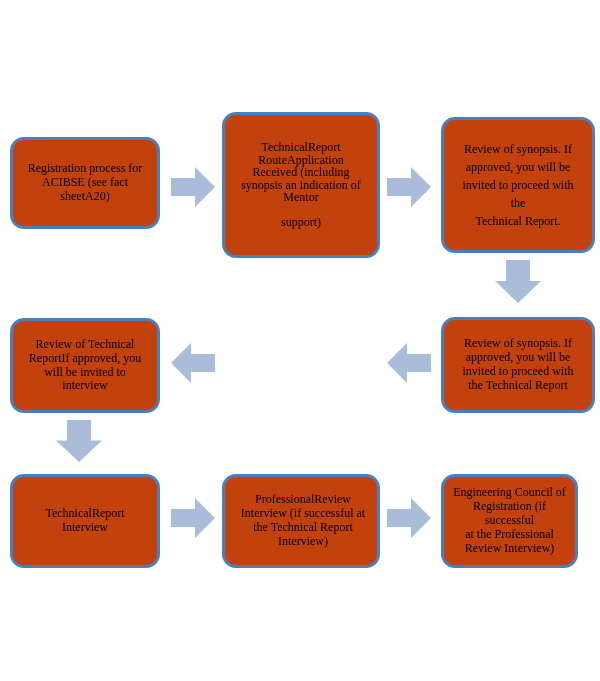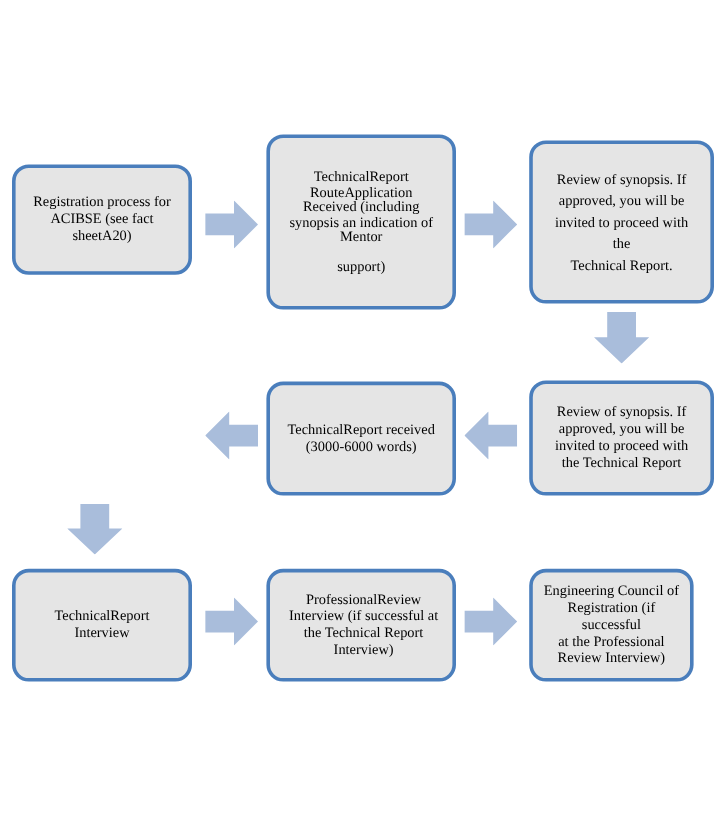--- a/index.html
+++ b/index.html
@@ -12,21 +12,21 @@
     width: 600px;
     height: 681px;
     background: var(--background, #fff);
     overflow: hidden;
   }
   .box {
     position: absolute;
     box-sizing: border-box;
     border: 3px solid var(--box-border, #4A7EBC);
     border-radius: 14px;
-    background: #e5e5e5;
+    background: #c2410c;
     display: flex;
     align-items: center;
     justify-content: center;
     text-align: center;
     padding: 4px 8px;
   }
   .box .txt {
     white-space: pre-line;
     font-size: 12px;
     line-height: 1.16;
@@ -91,31 +91,33 @@
 invited to proceed with
 the Technical Report</span>
   </div>
 
   <div class="arrow" style="left:387px; top:343px; width:44px; height:40px;">
     <svg viewBox="0 0 44 40" preserveAspectRatio="none">
         <polygon points="44,11 20,11 20,0 0,20 20,40 20,29 44,29"></polygon>
       </svg>
   </div>
 
-  <div class="box" style="left:222px; top:318px; width:158px; height:95px;">
-    <span class="txt">TechnicalReport received
-(3000-6000 words)</span>
-  </div>
 
   <div class="arrow" style="left:171px; top:343px; width:44px; height:40px;">
     <svg viewBox="0 0 44 40" preserveAspectRatio="none">
         <polygon points="44,11 20,11 20,0 0,20 20,40 20,29 44,29"></polygon>
       </svg>
   </div>
 
+  <div class="box" style="left:10px; top:318px; width:150px; height:95px;">
+    <span class="txt">Review of Technical
+ReportIf approved, you
+will be invited to
+interview</span>
+  </div>
 
   <div class="arrow" style="left:56px; top:420px; width:46px; height:42px;">
     <svg viewBox="0 0 46 43" preserveAspectRatio="none">
         <polygon points="11,0 35,0 35,21 46,21 23,43 0,21 11,21"></polygon>
       </svg>
   </div>
 
   <div class="box" style="left:10px; top:474px; width:150px; height:94px;">
     <span class="txt">TechnicalReport
 Interview</span>

